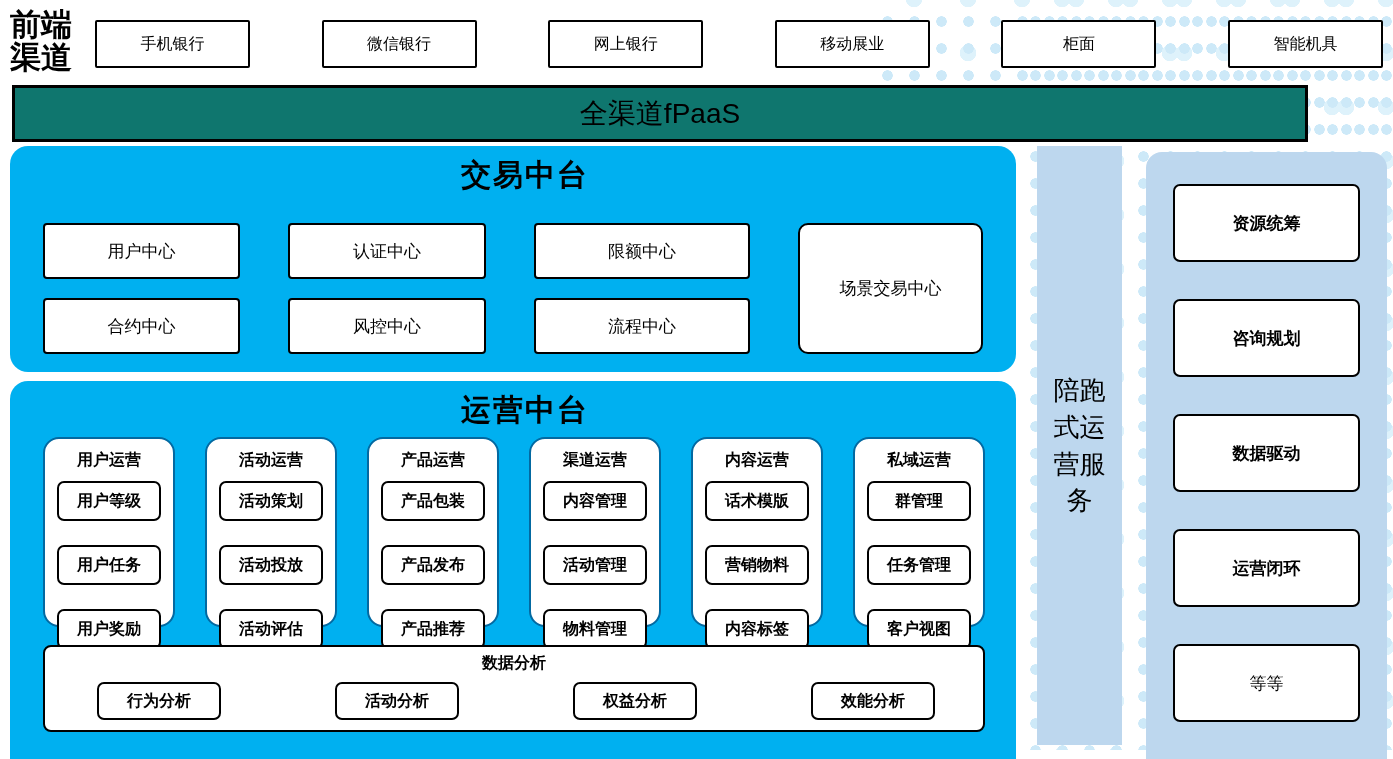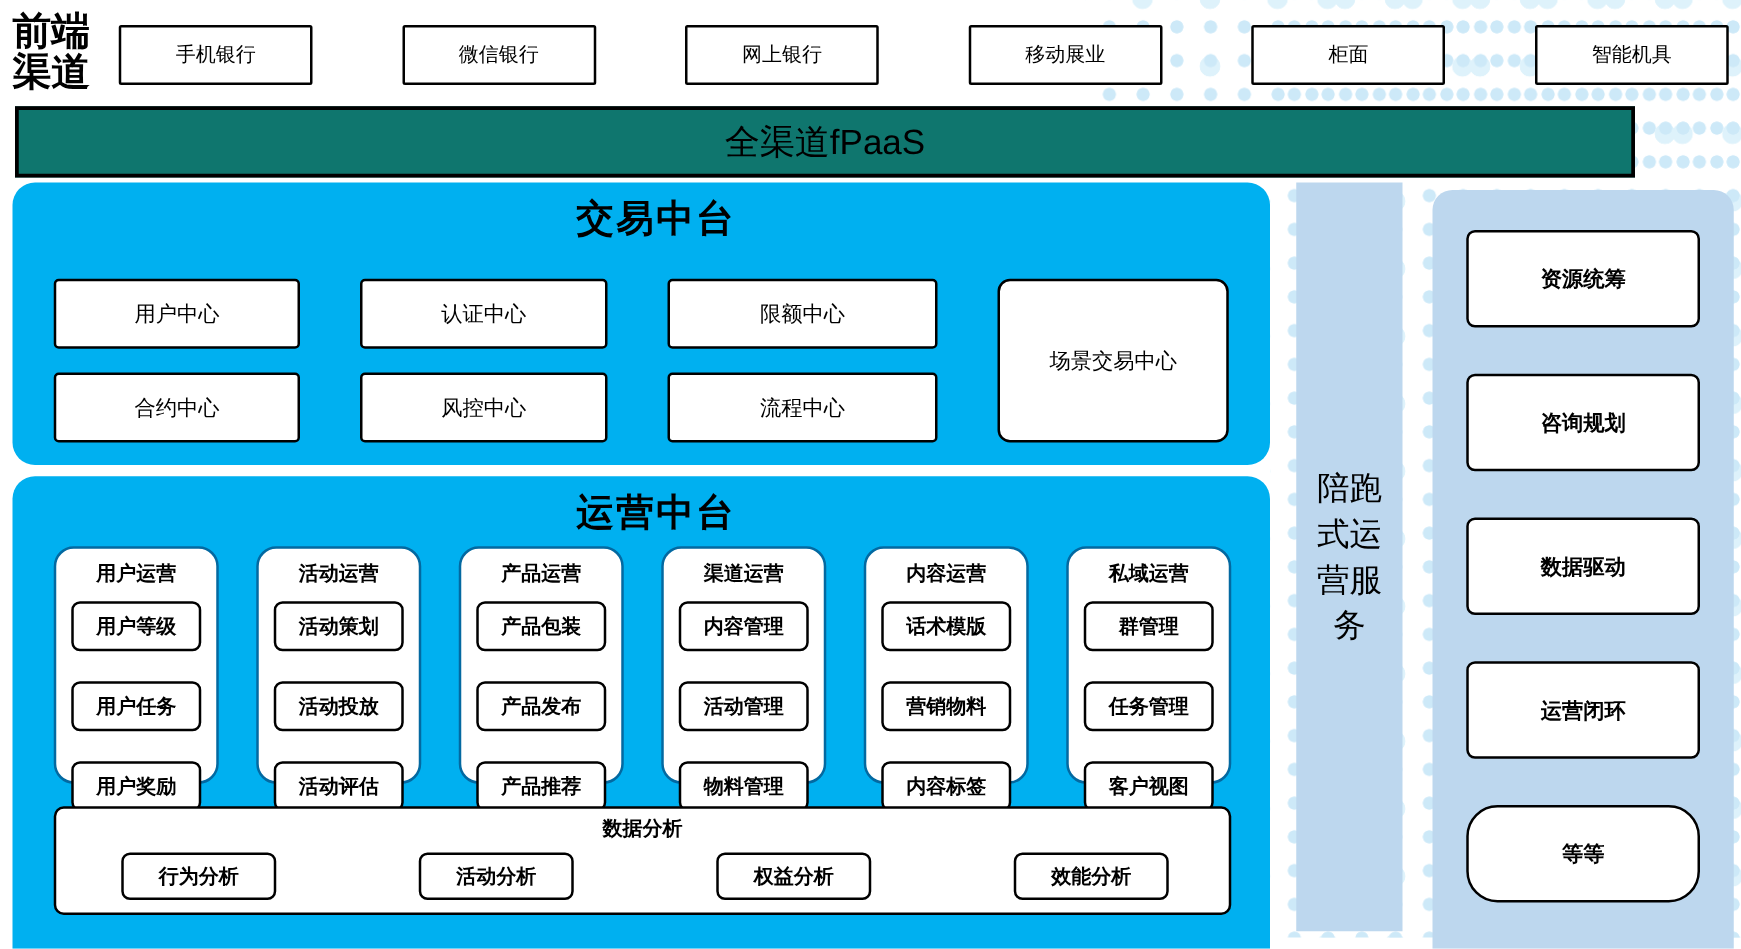--- a/index.html
+++ b/index.html
@@ -71,21 +71,21 @@
   .analysis-row { display:flex; justify-content:space-between; margin:8px 48px 0 52px; }
   .analysis-box { width:124px; height:38px; border-radius:7px; font-size:16px; font-weight:600; }
 
   
   .runner-bar { left:1037px; top:146px; width:85px; height:599px; background:#BDD7EE; display:flex; align-items:center; justify-content:center; }
   .runner-text { width:56px; font-size:26px; font-weight:500; line-height:1.42; text-align:center; word-break:break-all; }
 
   
   .service-panel { left:1146px; top:152px; width:241px; height:717px; background:#BDD7EE; border-radius:16px; padding-top:32px; }
   .service-box { width:187px; height:78px; margin:0 auto 37px; border-radius:7px; font-size:17px; font-weight:700; }
-  .service-box:last-child { font-weight:700;border-radius:25px; }
+  .service-box:last-child { font-weight:400; }
 </style>
 </head>
 <body>
 
 <div class="canvas">
 
   <div class="dots" id="dots-top"></div>
   <div class="dots" id="dots-right"></div>
 
   <div class="abs front-label">前端渠道</div>

